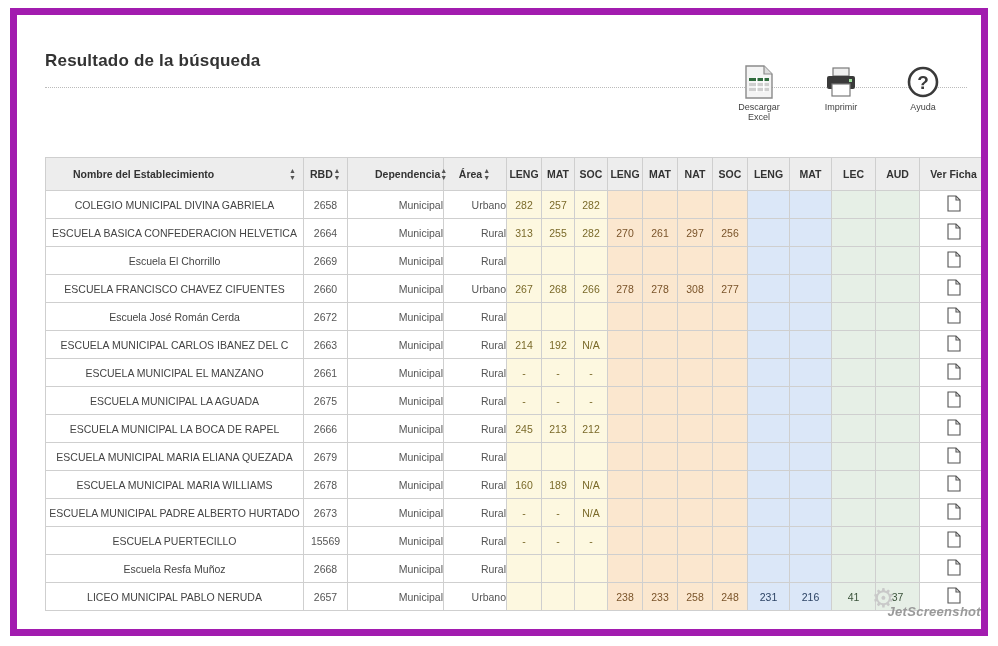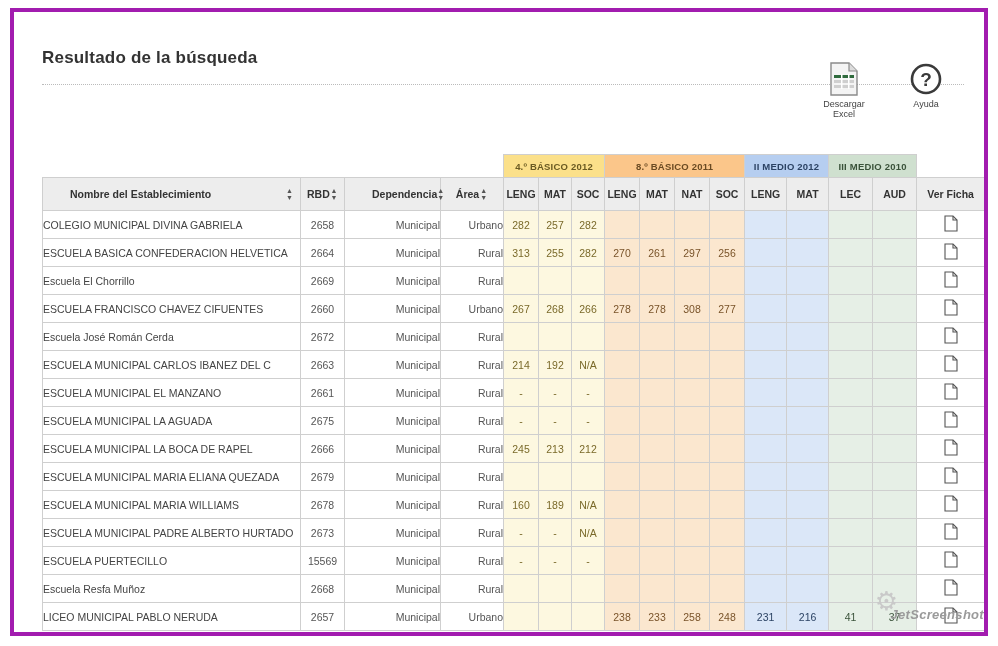--- a/index.html
+++ b/index.html
@@ -15,21 +15,21 @@
     overflow: hidden;
     position: relative;
   }
   .page {
     position: absolute;
     left: 10px;
     top: 8px;
     width: 978px;
     height: 628px;
     background: #fff;
-    border: 4px solid #a21caf;
+    border: 7px solid #a21caf;
     box-sizing: border-box;
     overflow: hidden;
   }
   .title {
     position: absolute;
     left: 28px;
     top: 36px;
     font-size: 17px;
     font-weight: bold;
     color: #333;
@@ -131,20 +131,21 @@
   .sorter .dn::before { content: "\25BC"; display: block; font-size: 7px; }
 
   td.name {
     height: 27px;
     padding-left: 8px;
     font-size: 10.5px;
     color: #444;
     white-space: nowrap;
     overflow: hidden;
     background: #fff;
+    text-align: center;
   }
   td.rbd, td.dep, td.area {
     height: 27px;
     font-size: 10.5px;
     color: #555;
     background: #fff;
     padding-left: 7px;
     text-align: right;
   }
   td.rbd { text-align: center; padding-left: 0; margin-top: 24px; }
@@ -207,20 +208,31 @@
           <path d="M2 1 h18 l8 8 v24 h-26 z" fill="#f4f4f4" stroke="#8a8a8a" stroke-width="1.4"></path>
           <path d="M20 1 v8 h8" fill="#dcdcdc" stroke="#8a8a8a" stroke-width="1.2"></path>
           <rect x="5" y="13" width="20" height="3" fill="#2f6b3d"></rect>
           <rect x="5" y="18" width="20" height="3" fill="#cfcfcf"></rect>
           <rect x="5" y="23" width="20" height="3" fill="#cfcfcf"></rect>
           <rect x="12" y="12" width="1.5" height="15" fill="#ffffff"></rect>
           <rect x="19" y="12" width="1.5" height="15" fill="#ffffff"></rect>
         </svg>
       </span>
       <span>Descargar Excel</span>
+    </div>
+    <div class="tool">
+      <span class="glyph">
+        <svg width="34" height="34" viewBox="0 0 34 34">
+          <rect x="9" y="3" width="16" height="8" fill="#efefef" stroke="#7a7a7a" stroke-width="1.2"></rect>
+          <rect x="3" y="11" width="28" height="13" rx="2" fill="#3a3a3a"></rect>
+          <rect x="8" y="19" width="18" height="12" fill="#ffffff" stroke="#7a7a7a" stroke-width="1.2"></rect>
+          <rect x="25" y="14" width="3" height="3" fill="#9fe09f"></rect>
+        </svg>
+      </span>
+      <span>Imprimir</span>
     </div>
     <div class="tool">
       <span class="glyph">
         <svg width="34" height="34" viewBox="0 0 34 34">
           <circle cx="17" cy="17" r="14" fill="#ffffff" stroke="#3a3a3a" stroke-width="2.6"></circle>
           <text x="17" y="24" text-anchor="middle" font-family="Liberation Sans, sans-serif" font-size="19" font-weight="bold" fill="#3a3a3a">?</text>
         </svg>
       </span>
       <span>Ayuda</span>
     </div>
@@ -240,28 +252,20 @@
           <col style="width:35px">
           <col style="width:35px">
           <col style="width:35px">
         <col style="width:42px">
           <col style="width:42px">
         <col style="width:44px">
           <col style="width:44px">
         <col style="width:68px">
       </colgroup>
       <thead>
-        <tr>
-          <th class="grp blank" colspan="4"></th>
-          <th class="grp g4" colspan="3">4.º BÁSICO 2012</th>
-          <th class="grp g8" colspan="4">8.º BÁSICO 2011</th>
-          <th class="grp g2m" colspan="2">II MEDIO 2012</th>
-          <th class="grp g3m" colspan="2">III MEDIO 2010</th>
-          <th class="grp blank"></th>
-        </tr>
         <tr>
           <th class="colhead left">
             <div class="hdr-inner">
               <span>Nombre del Establecimiento</span>
               <span class="sorter"><span class="up"></span><span class="dn"></span></span>
             </div>
           </th>
           <th class="colhead">
             <div class="hdr-inner center">
               <span>RBD</span>

